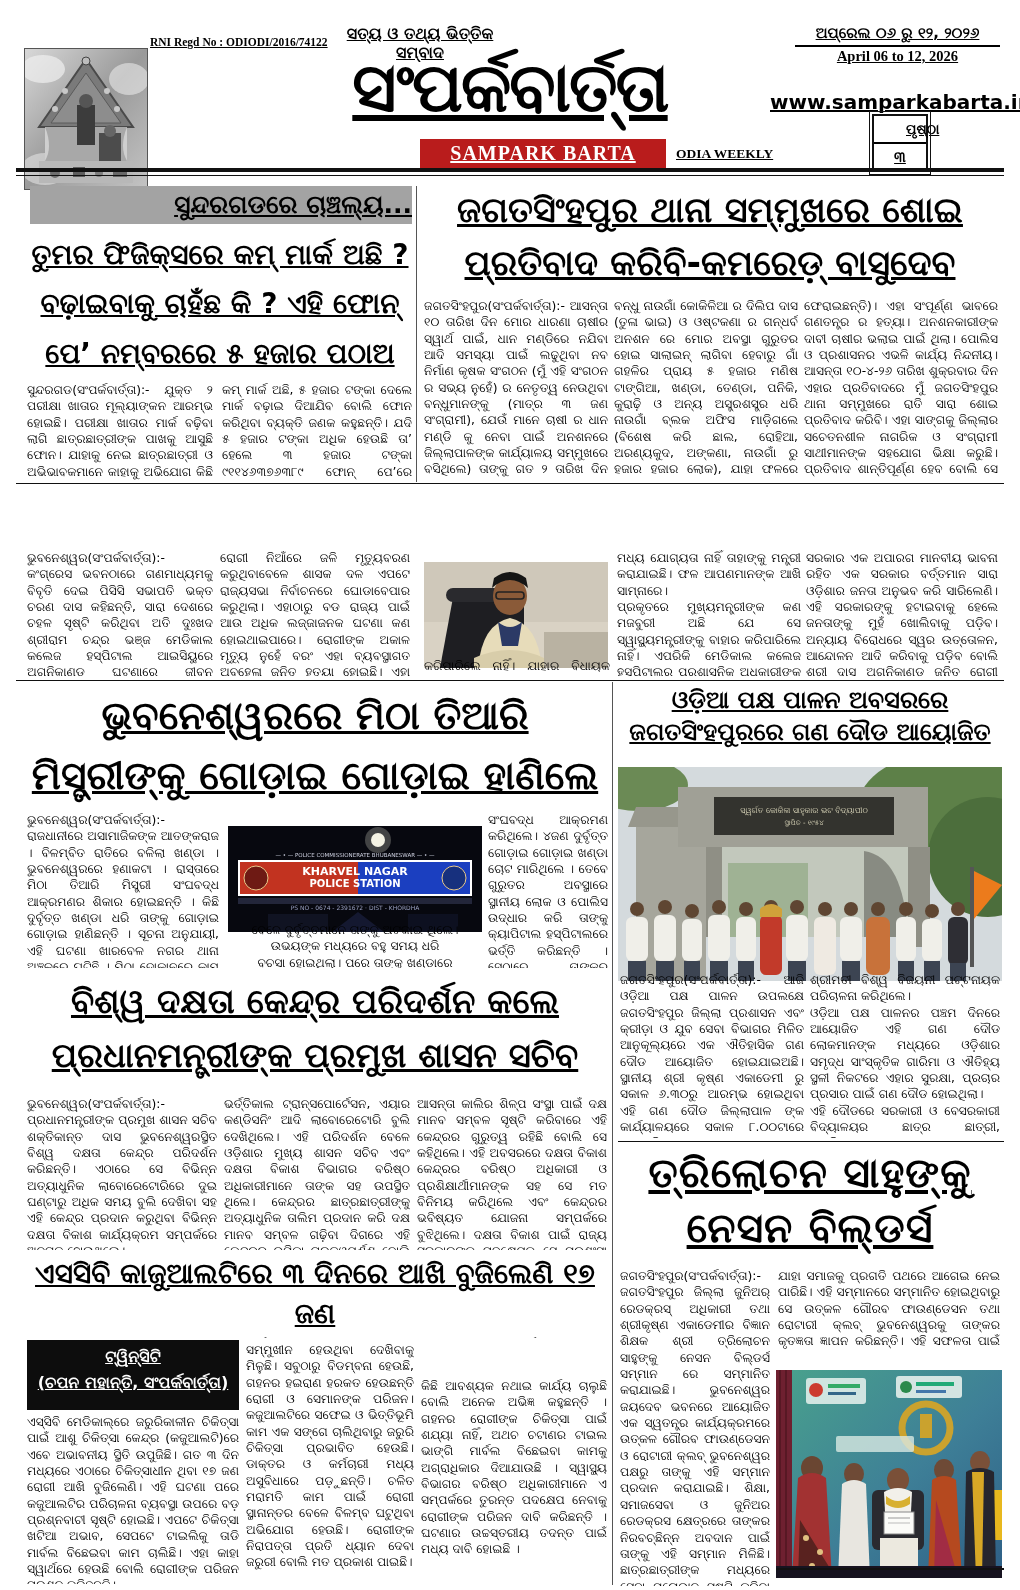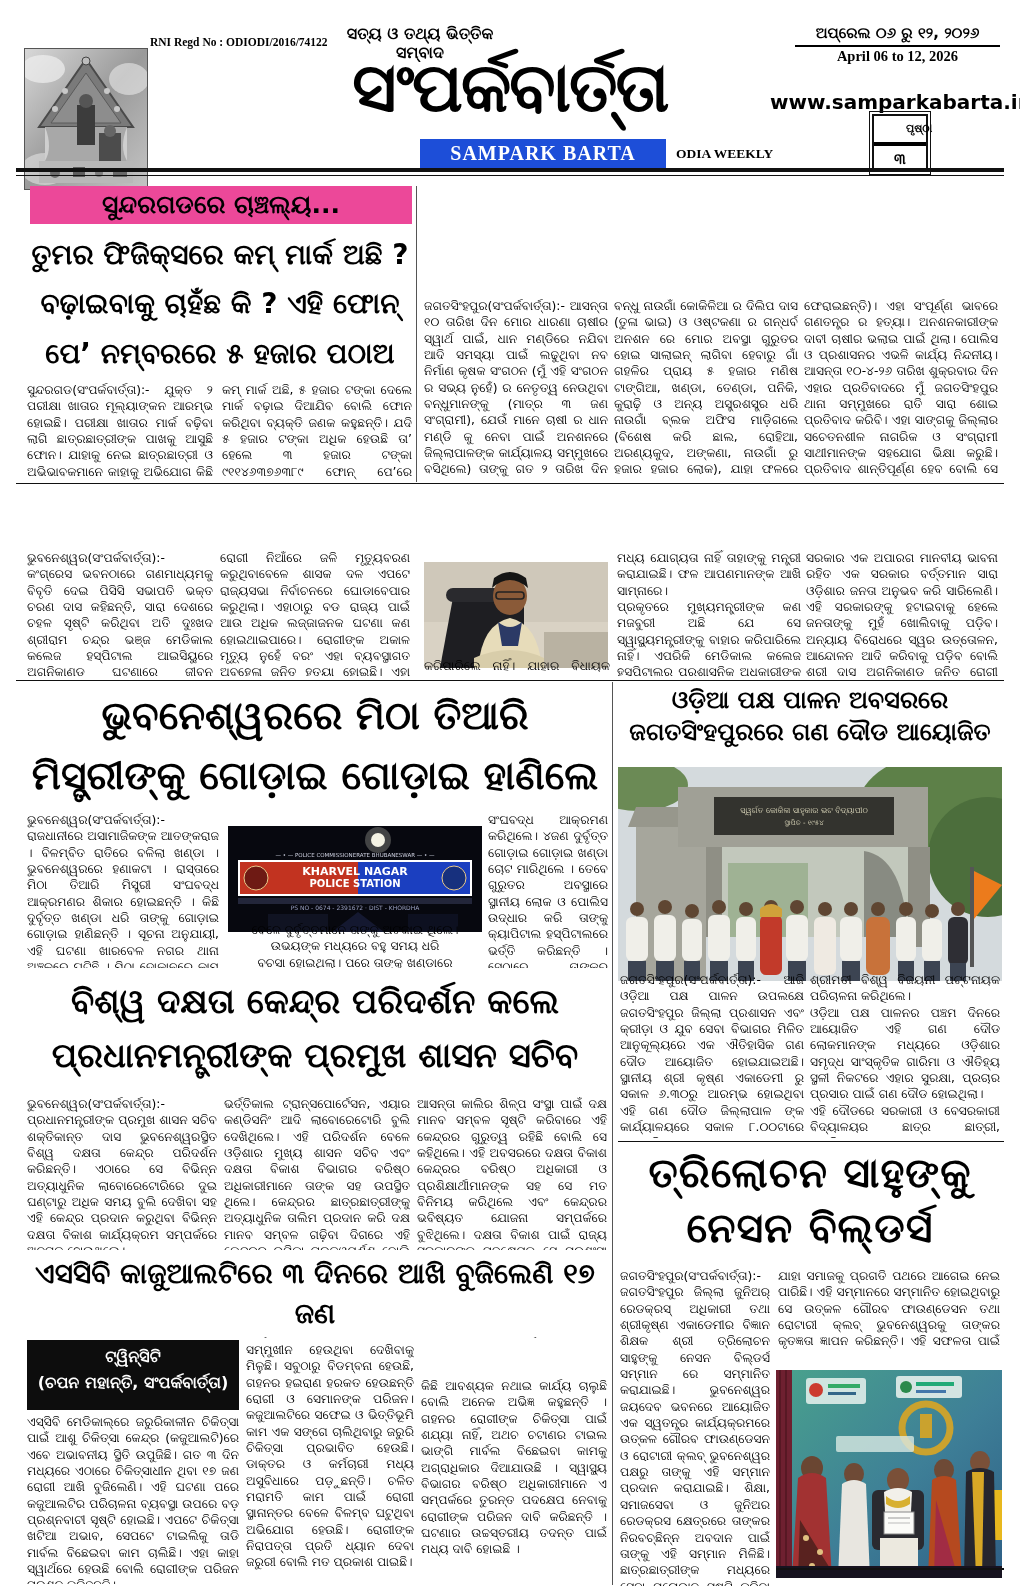--- a/index.html
+++ b/index.html
@@ -1,23 +1,23 @@
 <!DOCTYPE html>
 <html><head>
 <meta charset="utf-8">
 <style>
   html,body{margin:0;padding:0;background:#e8e8e8;}
   #page{position:relative;width:1020px;height:1590px;background:#ffffff;color:#000;
         font-family:"DejaVu Sans",sans-serif;overflow:hidden;}
-  .abs{position:absolute;}
+  .abs{position:absolute;text-decoration:underline;}
   .rule{position:absolute;background:#111;}
   .hl{font-weight:bold;text-align:center;white-space:pre-line;overflow:hidden;}
   .body-col{position:absolute;text-align:justify;font-size:12.3px;line-height:1.33;
             white-space:pre-line;overflow:hidden;}
-  .kicker{background:#ec4899;font-weight:bold;text-align:center;}
+  .kicker{background:#a3a3a3;font-weight:bold;text-align:right;}
   .blackbox{background:#0d0d0d;color:#fff;font-weight:bold;text-align:center;
             white-space:pre-line;line-height:1.6;}
   .serif{font-family:"Liberation Serif",serif;}
   svg{display:block;}
   .photo{position:absolute;overflow:hidden;border:1px solid #777;margin-top:14px;}
 </style>
 </head>
 <body>
 
 <div id="page">
@@ -54,47 +54,49 @@
         <rect x="14" y="112" width="94" height="22" fill="#b8b8b8"></rect>
         <circle cx="30" cy="124" r="5" fill="#6e6e6e"></circle>
           <rect x="48" y="118" width="12" height="10" fill="#5e5e5e"></rect>
         <circle cx="74" cy="124" r="4" fill="#7e7e7e"></circle>
           <rect x="88" y="120" width="14" height="8" fill="#686868"></rect>
       </svg>
     </div>
     <div class="abs serif" style="left:150px;top:36px;font-size:11.5px;font-weight:bold;">RNI Regd No : ODIODI/2016/74122</div>
     <div class="abs hl" style="left:320px;top:24px;width:200px;font-size:16px;">ସତ୍ୟ ଓ ତଥ୍ୟ ଭିତ୍ତିକ ସମ୍ବାଦ</div>
     <div class="abs hl" style="left:270px;top:44px;width:480px;height:100px;font-size:68px;line-height:1.3;letter-spacing:-2px;">ସଂପର୍କବାର୍ତ୍ତା</div>
-    <div class="abs serif" style="left:420px;top:139px;width:246px;height:29px;background:#1d4ed8;color:#fff;font-weight:bold;
+    <div class="abs serif" style="left:420px;top:139px;width:246px;height:29px;background:#b91c1c;color:#fff;font-weight:bold;
                 font-size:20px;text-align:center;line-height:29px;letter-spacing:1px;">
       <span>SAMPARK BARTA</span>
     </div>
     <div class="abs serif" style="left:676px;top:146px;font-size:13.5px;font-weight:bold;">ODIA WEEKLY</div>
     <div class="abs" style="left:795px;top:24px;width:205px;text-align:center;font-size:15px;font-weight:bold;
                 border-bottom:2px solid #000;padding-bottom:3px;">ଅପ୍ରେଲ ୦୬ ରୁ ୧୨, ୨୦୨୬</div>
     <div class="abs serif" style="left:795px;top:48px;width:205px;text-align:center;font-size:14.5px;font-weight:bold;">April 06 to 12, 2026</div>
     <div class="abs" style="left:770px;top:90px;width:236px;text-align:right;font-size:20px;font-weight:bold;">www.samparkabarta.in</div>
     <div class="abs" style="left:872px;top:114px;width:52px;height:54px;border:2px solid #111;outline:1px solid #111;outline-offset:2px;text-align:center;">
-      <div style="font-size:11px;font-weight:bold;border-bottom:4px solid #000000;line-height:26px;height:26px;padding-left:32px;">ପୃଷ୍ଠା</div>
+      <div style="font-size:14px;font-weight:bold;border-bottom:2px solid #000000;line-height:26px;height:26px;padding-left:32px;">ପୃଷ୍ଠା</div>
       <div style="font-size:15px;font-weight:bold;line-height:26px;">୩</div>
     </div>
     <div class="rule" style="left:16px;top:168px;width:988px;height:4px;"></div>
     <div class="rule" style="left:16px;top:175px;width:988px;height:1px;"></div>
   </div>
 
   <div class="abs kicker" style="left:30px;top:186px;width:382px;height:38px;font-size:25px;line-height:38px;">ସୁନ୍ଦରଗଡରେ ଚାଞ୍ଚଲ୍ୟ...</div>
   <div class="abs hl" style="left:22px;top:230px;width:396px;height:148px;font-size:28px;line-height:1.76;">ତୁମର ଫିଜିକ୍ସରେ କମ୍ ମାର୍କ ଅଛି ?
 ବଢ଼ାଇବାକୁ ଚାହଁଛ କି ? ଏହି ଫୋନ୍
 ପେ’ ନମ୍ବରରେ ୫ ହଜାର ପଠାଅ</div>
   <div class="body-col" style="left:27px;top:382px;width:186px;height:98px;">ସୁନ୍ଦରଗଡ(ସଂପର୍କବାର୍ତ୍ତା):- ଯୁକ୍ତ ୨ ପରୀକ୍ଷା ଖାତାର ମୂଲ୍ୟାଙ୍କନ ଆରମ୍ଭ ହୋଇଛି। ପରୀକ୍ଷା ଖାତାର ମାର୍କ ବଢ଼ିବା ଲାଗି ଛାତ୍ରଛାତ୍ରୀଙ୍କ ପାଖକୁ ଆସୁଛି ଫୋନ। ଯାହାକୁ ନେଇ ଛାତ୍ରଛାତ୍ରୀ ଓ ଅଭିଭାବକମାନେ କାହାକୁ ଅଭିଯୋଗ କିଛି ବୁଝିପାରୁ ନାହାନ୍ତି। ସୁନ୍ଦରଗଡ଼ରେ ଯୁକ୍ତ ୨ ପରୀକ୍ଷା ଦେଇଥିବା ଛାତ୍ରଛାତ୍ରୀଙ୍କ ନିକଟକୁ ୮୯୨୬୭୪୬୮୩୫ ନମ୍ବର ବିଶିଷ୍ଟ ମୋବାଇଲରୁ ଆସୁଛି ଫୋନ।
 କାହାକୁ କୁହାଯାଉଛି ତୁମର ଫିଜିକ୍ସରେ</div>
   <div class="body-col" style="left:222px;top:382px;width:190px;height:98px;">କମ୍ ମାର୍କ ଅଛି, ୫ ହଜାର ଟଙ୍କା ଦେଲେ ମାର୍କ ବଢ଼ାଇ ଦିଆଯିବ ବୋଲି ଫୋନ କରିଥିବା ବ୍ୟକ୍ତି ଜଣକ କହୁଛନ୍ତି। ଯଦି ୫ ହଜାର ଟଙ୍କା ଅଧିକ ହେଉଛି ତା’ ହେଲେ ୩ ହଜାର ଟଙ୍କା ୯୧୧୪୬୩୭୬୩୮୯ ଫୋନ୍ ପେ’ରେ ପଠାଇବାକୁ କୁହାଯାଉଛି। ବର୍ତ୍ତମାନ ପରୀକ୍ଷା ଖାତାର ନମ୍ବର ବଢ଼ାଇ ଦେବା ଲାଗି ଠକମାନେ ବିଭିନ୍ନ ଉପାୟ ଅବଲମ୍ବନ କରୁଛନ୍ତି। ଏହାକୁ ନେଇ ଛାତ୍ରଛାତ୍ରୀ ଅସୁବିଧାର ସମ୍ମୁଖୀନ ହେଉଛନ୍ତି।</div>
 
   <div class="rule" style="left:416px;top:186px;width:1px;height:296px;background:#555;"></div>
 
+  <div class="abs hl" style="left:420px;top:184px;width:580px;height:110px;font-size:35px;line-height:1.5;">ଜଗତସିଂହପୁର ଥାନା ସମ୍ମୁଖରେ ଶୋଇ
+ପ୍ରତିବାଦ କରିବି-କମରେଡ଼୍ ବାସୁଦେବ</div>
   <div class="body-col" style="left:424px;top:298px;width:184px;height:182px;">ଜଗତସିଂହପୁର(ସଂପର୍କବାର୍ତ୍ତା):- ଆସନ୍ତା ୧୦ ତାରିଖ ଦିନ ମୋର ଧାରଣା ଚାଷୀର ସ୍ୱାର୍ଥ ପାଇଁ, ଧାନ ମଣ୍ଡିରେ ନଯିବା ଆଦି ସମସ୍ୟା ପାଇଁ ଲଢୁଥିବା ନବ ନିର୍ମାଣ କୃଷକ ସଂଗଠନ (ମୁଁ ଏହି ସଂଗଠନ ର ସଭ୍ୟ ନୁହେଁ) ର ନେତୃତ୍ୱ ନେଉଥିବା ବନ୍ଧୁମାନଙ୍କୁ (ମାତ୍ର ୩ ଜଣ ସଂଗ୍ରାମୀ), ଯେଉଁ ମାନେ ଚାଷୀ ର ଧାନ ମଣ୍ଡି କୁ ନେବା ପାଇଁ ଅନଶନରେ ଜିଲ୍ଲାପାଳଙ୍କ କାର୍ଯ୍ୟାଳୟ ସମ୍ମୁଖରେ ବସିଥିଲେ) ତାଙ୍କୁ ଗତ ୨ ତାରିଖ ଦିନ ପ୍ରଶାସନ ଓ ଜଗତସିଂହପୁର ପୋଲିସ ଜୋର ଜବରଦସ୍ତ ଉଠାଇ ନେଲେ। ୧୯୮୨ ମସିହାରେ ଜୁନ୍ ୨ ତାରିଖ ଦିନ ମୁଁ ନାଉଗାଁ ବ୍ଲକ ସମ୍ମୁଖରେ ୬ ଦିନ ଧରି ଅନଶନରେ ବସିଥିଲି ଏବଂ ମୋ ସହିତ ମୋର</div>
   <div class="body-col" style="left:614px;top:298px;width:184px;height:182px;">ବନ୍ଧୁ ନାଉଗାଁ କୋକିଳିଆ ର ଦିଲିପ ଦାସ (ତୁଳା ଭାଇ) ଓ ଓଷ୍ଟକଣା ର ଗନ୍ଧର୍ବ ଅନଶନ ରେ ମୋର ଅବସ୍ଥା ଗୁରୁତର ହୋଇ ସାଲାଇନ୍ ଲାଗିବା ହେବାରୁ ଗାଁ ଗହଳିର ପ୍ରାୟ ୫ ହଜାର ମଣିଷ ଟାଙ୍ଗିଆ, ଖଣ୍ଡା, ତେଣ୍ଡା, ପନିକି, କୁରାଢ଼ି ଓ ଅନ୍ୟ ଅସ୍ତ୍ରଶସ୍ତ୍ର ଧରି ନାଉଗାଁ ବ୍ଲକ ଅଫିସ ମାଡ଼ିଗଲେ (ବିଶେଷ କରି ଛାଲ, ରୋହିଆ, ଅରଣ୍ୟକୁଦ, ଅଙ୍କଣା, ନାଉଗାଁ ରୁ ହଜାର ହଜାର ଲୋକ), ଯାହା ଫଳରେ ପ୍ରଶାସନ ଦାବୀ ମାନିନେଲେ। ଜଗତସିଂହପୁର ରେ ଅନଶନକାରୀ ଥିବା ଭାଇମାନଙ୍କୁ ମୁଁ ଦେଖିଯିବାକୁ ଯାଇଥିଲି, ପ୍ରଶାସନ ସେମାନଙ୍କୁ ନେଇଯାଇଥିଲେ (ପରେ</div>
   <div class="body-col" style="left:804px;top:298px;width:194px;height:182px;">ଫେରାଇଛନ୍ତି)। ଏହା ସଂପୂର୍ଣ୍ଣ ଭାବରେ ଗଣତନ୍ତ୍ର ର ହତ୍ୟା। ଅନଶନକାରୀଙ୍କ ଦାବୀ ଚାଷୀର ଭଲାଇ ପାଇଁ ଥିଲା। ପୋଲିସ ଓ ପ୍ରଶାସନର ଏଭଳି କାର୍ଯ୍ୟ ନିନ୍ଦନୀୟ। ଆସନ୍ତା ୧୦-୪-୨୬ ତାରିଖ ଶୁକ୍ରବାର ଦିନ ଏହାର ପ୍ରତିବାଦରେ ମୁଁ ଜଗତସିଂହପୁର ଥାନା ସମ୍ମୁଖରେ ରାତି ସାରା ଶୋଇ ପ୍ରତିବାଦ କରିବି। ଏହା ସାଙ୍ଗକୁ ଜିଲ୍ଲାର ସଚେତନଶୀଳ ନାଗରିକ ଓ ସଂଗ୍ରାମୀ ସାଥୀମାନଙ୍କ ସହଯୋଗ ଭିକ୍ଷା କରୁଛି। ପ୍ରତିବାଦ ଶାନ୍ତିପୂର୍ଣ୍ଣ ହେବ ବୋଲି ସେ କହିଛନ୍ତି। ପ୍ରତିବାଦ ଓ ପୋଲିସ ଆଗ ସହଯୋଗ ରହିବ।</div>
 
   <div class="rule" style="left:16px;top:483px;width:988px;height:1px;"></div>
 
   <div class="body-col" style="left:27px;top:550px;width:186px;height:126px;">ଭୁବନେଶ୍ୱର(ସଂପର୍କବାର୍ତ୍ତା):- କଂଗ୍ରେସ ଭବନଠାରେ ଗଣମାଧ୍ୟମକୁ ବିବୃତି ଦେଇ ପିସିସି ସଭାପତି ଭକ୍ତ ଚରଣ ଦାସ କହିଛନ୍ତି, ସାରା ଦେଶରେ ଚହଳ ସୃଷ୍ଟି କରିଥିବା ଅତି ଦୁଃଖଦ ଶ୍ରୀରାମ ଚନ୍ଦ୍ର ଭଞ୍ଜ ମେଡିକାଲ କଲେଜ ହସ୍ପିଟାଲ ଆଇସିୟୁରେ ଅଗ୍ନିକାଣ୍ଡ ଘଟଣାରେ ଜୀବନ ବଞ୍ଚାଇବାକୁ ଆସିଥିବା ୧୩ ଜଣ ରୋଗୀଙ୍କ କରୁଣ ମୃତ୍ୟୁ ହେଲା କିନ୍ତୁ ସରକାରଙ୍କୁ ଏହି ଦାରୁଣ ଘଟଣା ସାମାନ୍ୟ ବିଚଳିତ ମଧ୍ୟ କଲାନାହିଁ।</div>
   <div class="body-col" style="left:220px;top:550px;width:190px;height:126px;">ରୋଗୀ ନିଆଁରେ ଜଳି ମୃତ୍ୟୁବରଣ କରୁଥିବାବେଳେ ଶାସକ ଦଳ ଏପଟେ ରାଜ୍ୟସଭା ନିର୍ବାଚନରେ ଘୋଡାବେପାର କରୁଥିଲା। ଏହାଠାରୁ ବଡ ରାଜ୍ୟ ପାଇଁ ଆଉ ଅଧିକ ଲଜ୍ଜାଜନକ ଘଟଣା କଣ ହୋଇଥାଇପାରେ। ରୋଗୀଙ୍କ ଅକାଳ ମୃତ୍ୟୁ ନୁହେଁ ବରଂ ଏହା ବ୍ୟବସ୍ଥାଗତ ଅବହେଳା ଜନିତ ହତ୍ୟା ହୋଇଛି। ଏହା ସଂପୂର୍ଣ୍ଣରୂପେ ଅକ୍ଷମଣୀୟ। ତଥାପି ସ୍ୱାସ୍ଥ୍ୟମନ୍ତ୍ରୀ ଇସ୍ତଫା ଦେଲେ ନାହିଁ କିମ୍ବା ମୁଖ୍ୟମନ୍ତ୍ରୀ ବହିଷ୍କାର</div>
   <div class="photo" style="left:424px;top:548px;width:184px;height:106px;border:none;">
     <svg width="184" height="106" viewBox="0 0 184 106">

